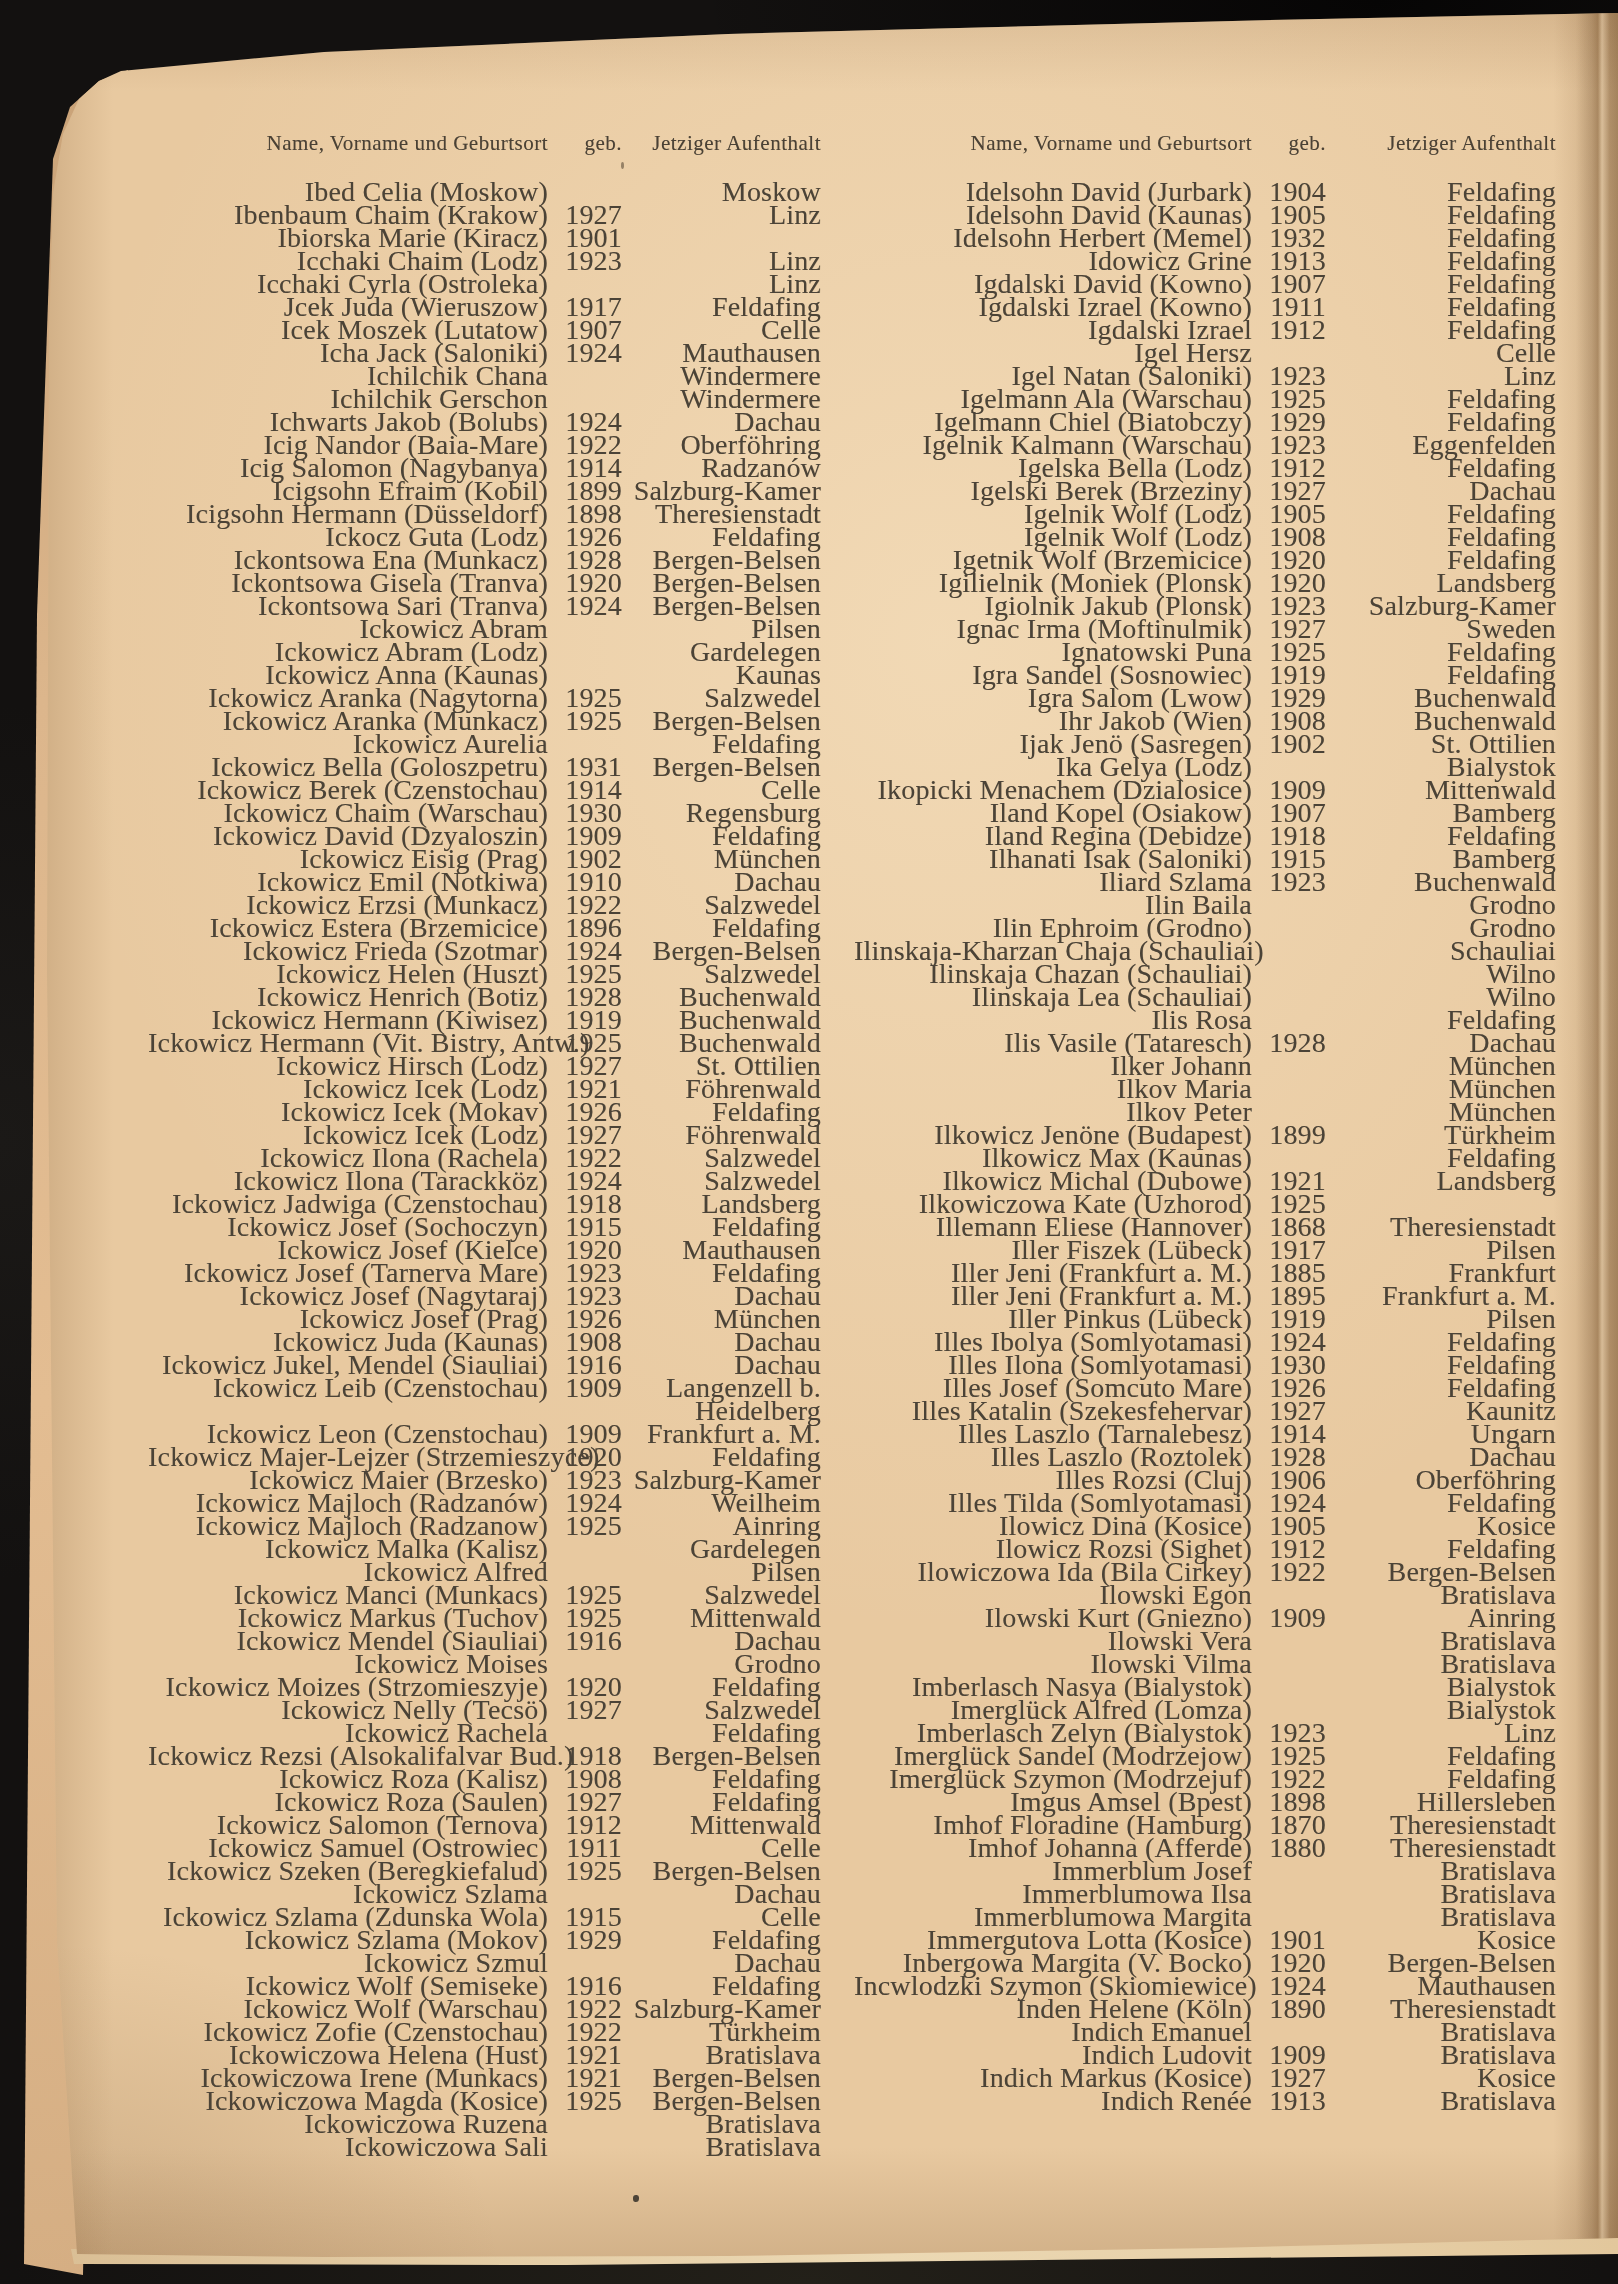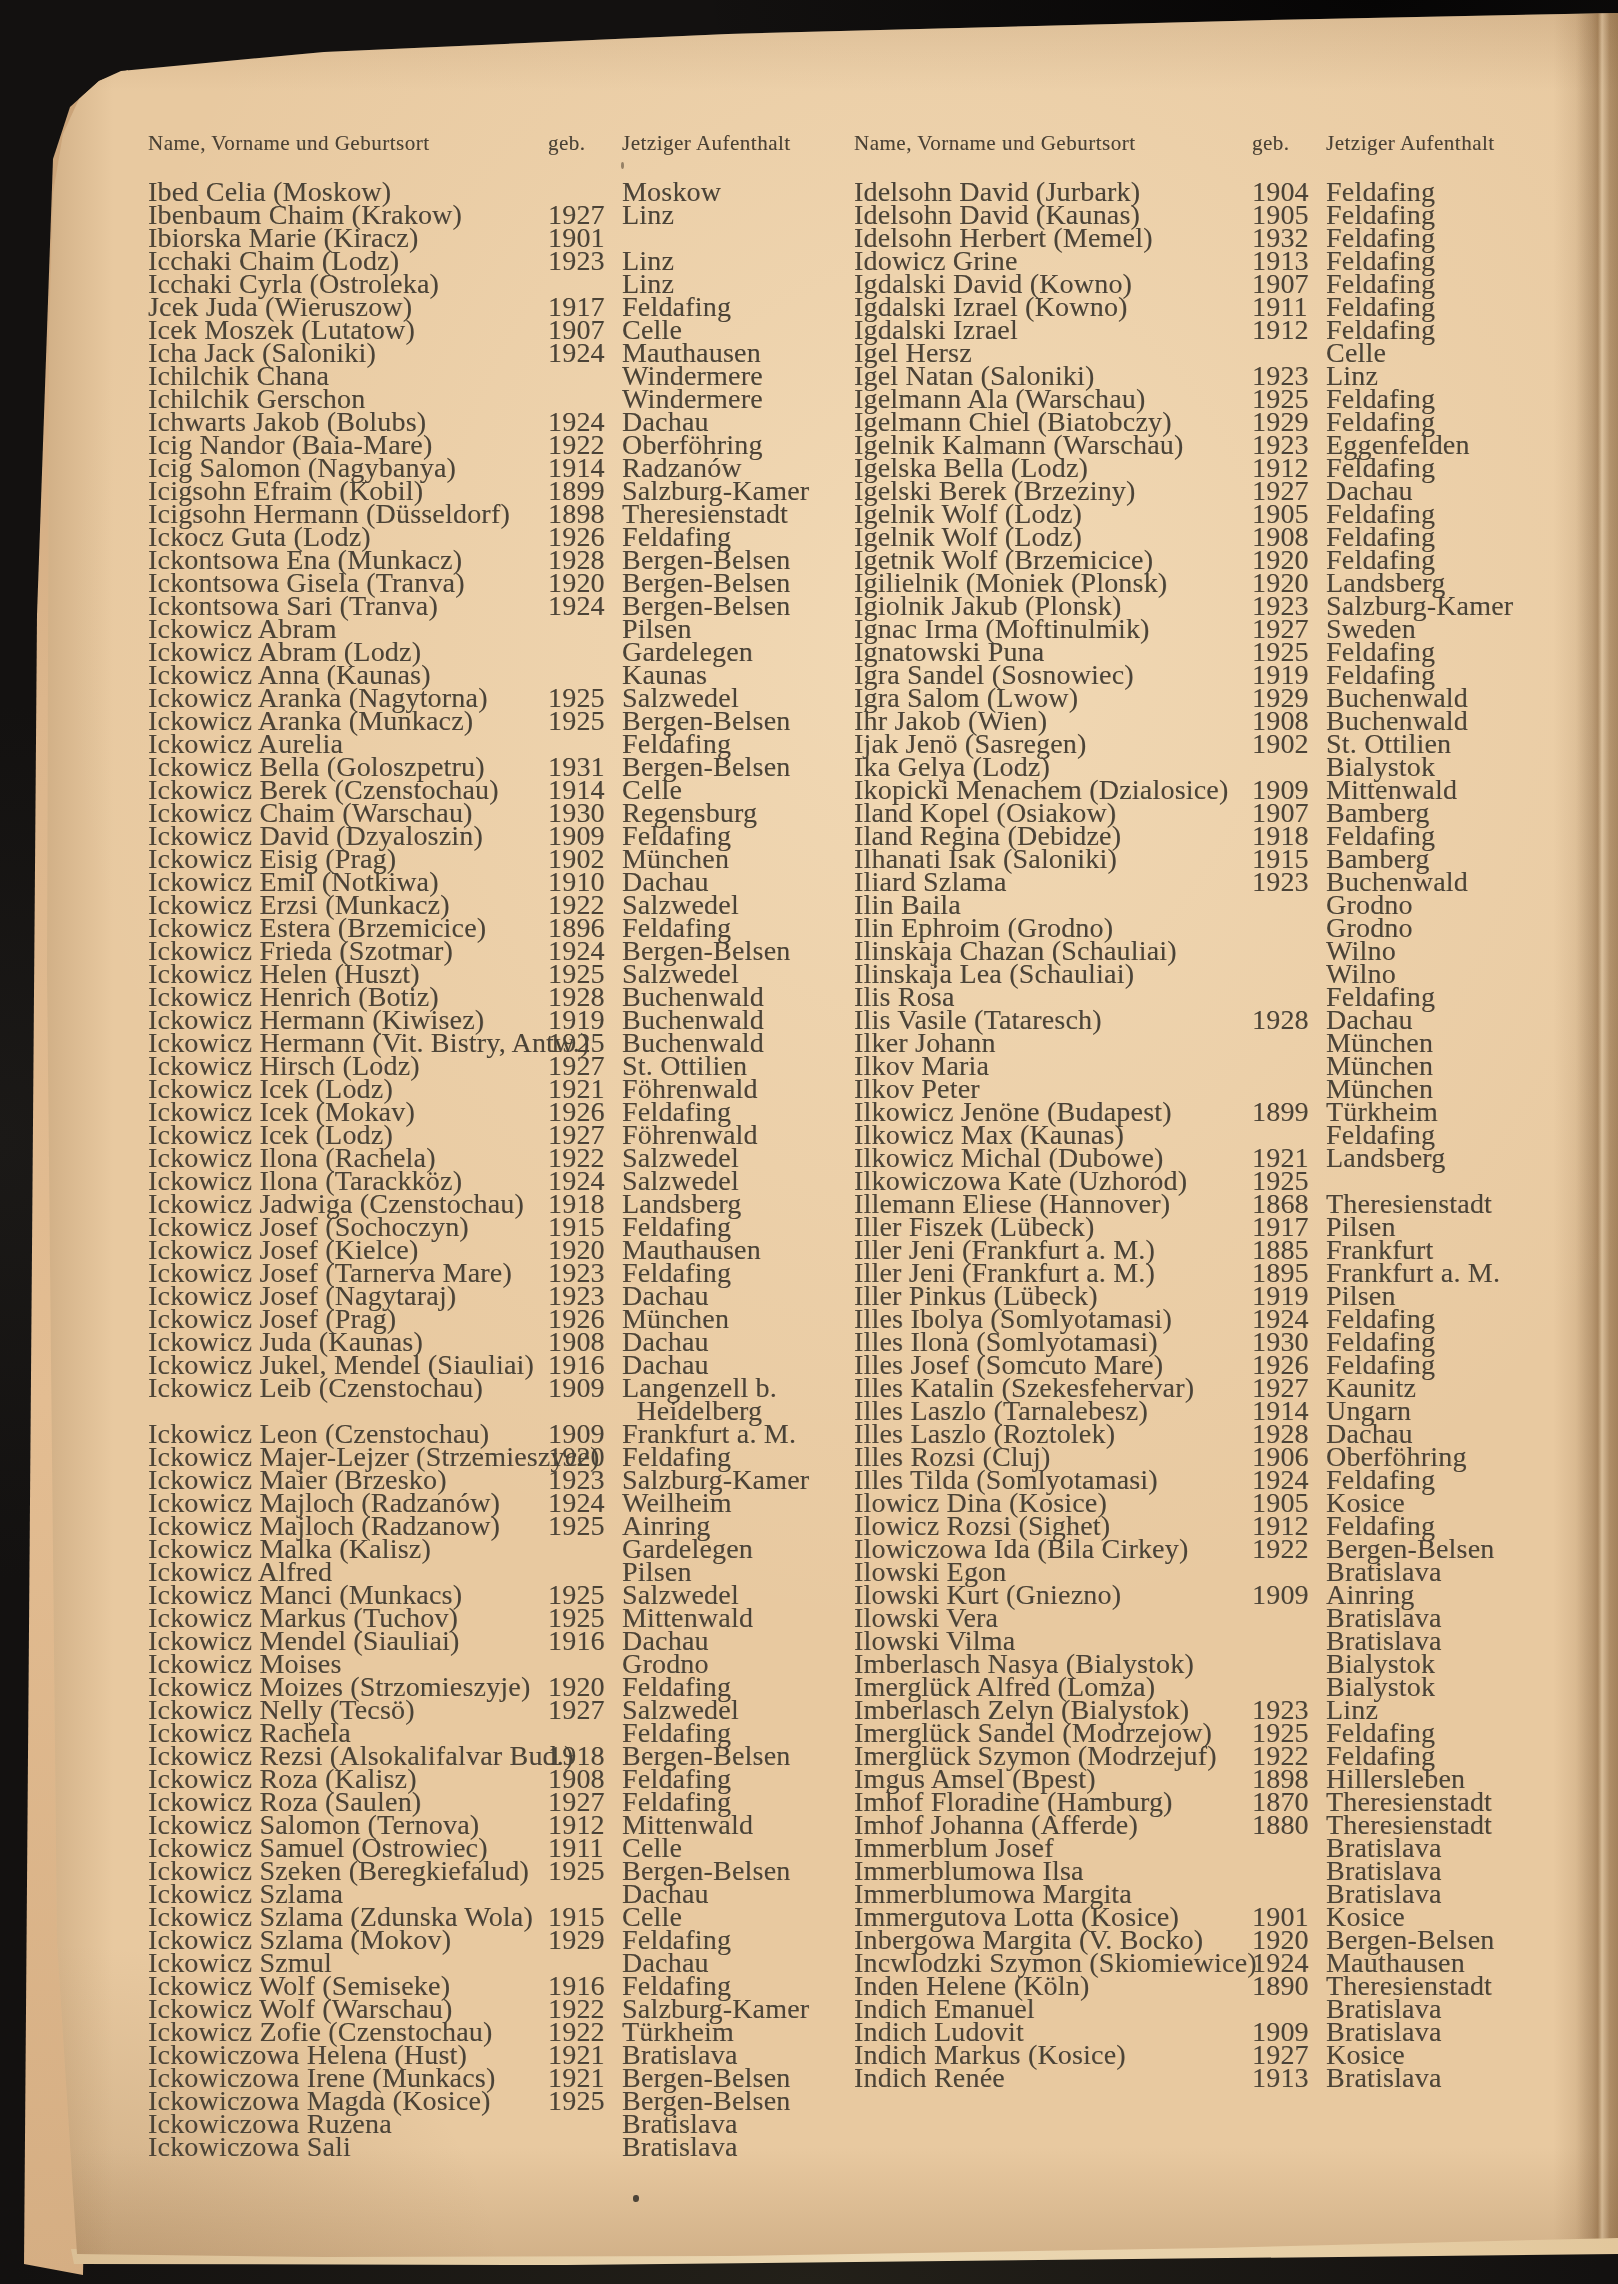--- a/index.html
+++ b/index.html
@@ -36,21 +36,21 @@
       linear-gradient(0deg, rgba(134,95,56,.28) 0%, rgba(134,95,56,0) 6%),
       linear-gradient(180deg, rgba(146,106,66,.25) 0%, rgba(146,106,66,0) 4%),
       radial-gradient(728px 566px at 4% 100%, rgba(120,82,44,.25) 0%, rgba(120,82,44,0) 60%);
     background-color:#e8c9a0;
     color:#4b4337;
   }
   .crease{
     position:absolute;top:0;bottom:32px;left:1576px;width:42px;
     background:linear-gradient(to right, rgba(94,62,30,0) 0%, rgba(94,62,30,.20) 38%, rgba(112,76,38,.38) 52%, rgba(244,226,196,.35) 62%, rgba(100,68,34,.22) 80%, rgba(100,68,34,.30) 100%);
   }
-  .col{position:absolute;top:180px;}
+  .col{position:absolute;top:180px;text-align:right;}
   .col-left{left:148px;width:673px;}
   .col-right{left:854px;width:702px;}
   .col-header{
     position:absolute;top:-49px;left:0;right:0;display:flex;
     font-size:21px;letter-spacing:0.5px;color:#4a4135;
     white-space:nowrap;
   }
   .row{display:flex;align-items:flex-start;min-height:23px;}
   .rows{font-size:28px;line-height:23px;letter-spacing:0.2px;}
   .c-name{flex:none;white-space:nowrap;}
@@ -676,20 +676,25 @@
           <span class="c-name">Ilin Baila</span>
           <span class="c-year"></span>
           <span class="c-res">Grodno</span>
         </div>
         <div class="row">
           <span class="c-name">Ilin Ephroim (Grodno)</span>
           <span class="c-year"></span>
           <span class="c-res">Grodno</span>
         </div>
         <div class="row">
+          <span class="c-name">Ilinskaja-Kharzan Chaja (Schauliai)</span>
+          <span class="c-year"></span>
+          <span class="c-res">Schauliai</span>
+        </div>
+        <div class="row">
           <span class="c-name">Ilinskaja Chazan (Schauliai)</span>
           <span class="c-year"></span>
           <span class="c-res">Wilno</span>
         </div>
         <div class="row">
           <span class="c-name">Ilinskaja Lea (Schauliai)</span>
           <span class="c-year"></span>
           <span class="c-res">Wilno</span>
         </div>
         <div class="row">

